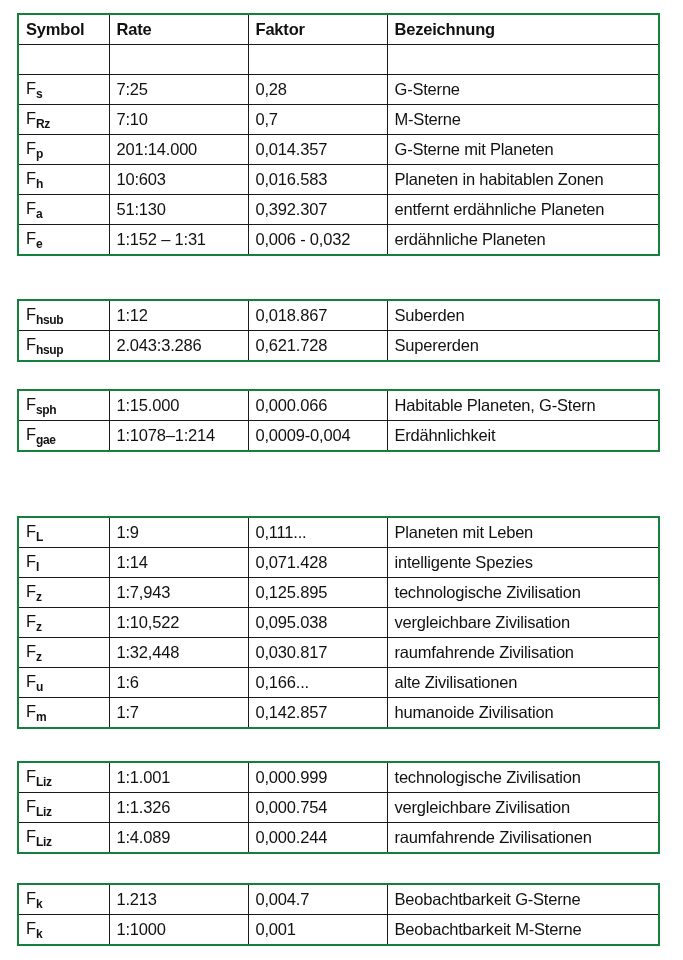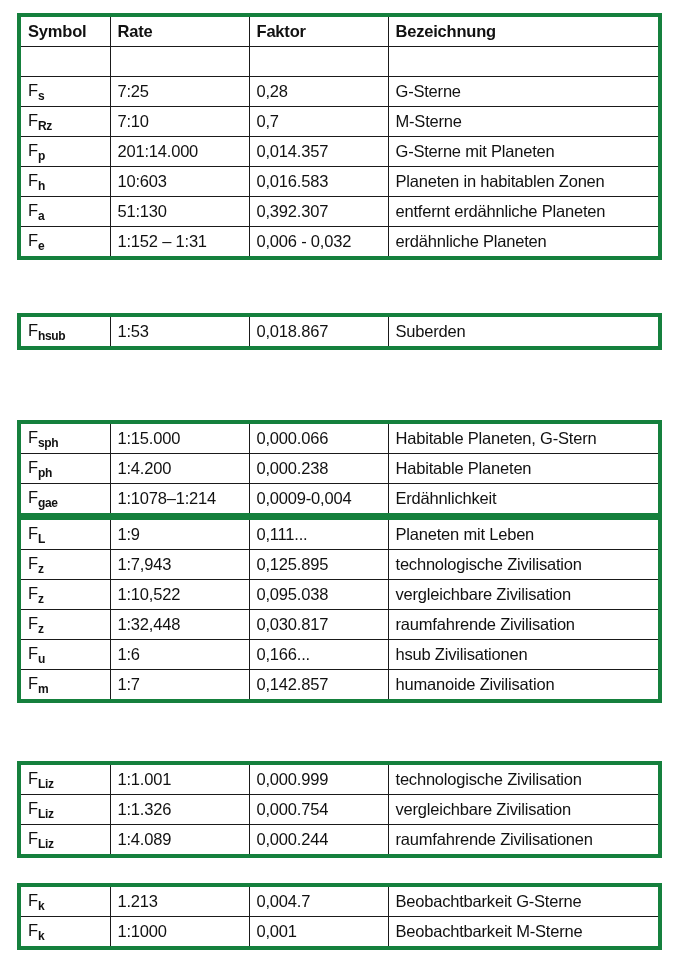--- a/index.html
+++ b/index.html
@@ -3,21 +3,21 @@
 <meta charset="utf-8">
 <style>
   html, body { margin: 0; padding: 0; }
   body {
     width: 683px; height: 960px; background: #ffffff; position: relative; overflow: hidden;
     font-family: "Liberation Sans", sans-serif; color: #111111;
   }
   table.grp {
     position: absolute; left: 17px; width: 641px;
     border-collapse: collapse; table-layout: fixed;
-    border: 4px solid #15803d;
+    border: 2px solid #15803d;
   }
   table.grp td, table.grp th {
     border: 1.5px solid #1a1a1a;
     height: 29px; padding: 0 0 0 7px; font-size: 16.5px; font-weight: normal;
     text-align: left; vertical-align: middle; white-space: nowrap; overflow: hidden;
     letter-spacing: -0.2px;
   }
   table.grp th { font-weight: bold; font-size: 16.5px; }
   col.c-sym { width: 91px; }
   col.c-rate { width: 139px; }
@@ -84,58 +84,58 @@
   </tr>
       <tr>
     <td class="sym"><span>F</span><sub>e</sub></td>
     <td>1:152 – 1:31</td>
     <td>0,006 - 0,032</td>
     <td>erdähnliche Planeten</td>
   </tr>
     </tbody>
 </table>
 
-<table class="grp" style="top:313px;">
+<table class="grp" style="top:299px;">
   <colgroup>
       <col class="c-sym">
       <col class="c-rate">
       <col class="c-fak">
       <col class="c-bez">
     </colgroup>
   <tbody>
       <tr>
     <td class="sym"><span>F</span><sub>hsub</sub></td>
-    <td>1:53</td>
+    <td>1:12</td>
     <td>0,018.867</td>
     <td>Suberden</td>
   </tr>
-    </tbody>
-</table>
-
-<table class="grp" style="top:420px;">
+      <tr>
+    <td class="sym"><span>F</span><sub>hsup</sub></td>
+    <td>2.043:3.286</td>
+    <td>0,621.728</td>
+    <td>Supererden</td>
+  </tr>
+    </tbody>
+</table>
+
+<table class="grp" style="top:389px;">
   <colgroup>
       <col class="c-sym">
       <col class="c-rate">
       <col class="c-fak">
       <col class="c-bez">
     </colgroup>
   <tbody>
       <tr>
     <td class="sym"><span>F</span><sub>sph</sub></td>
     <td>1:15.000</td>
     <td>0,000.066</td>
     <td>Habitable Planeten, G-Stern</td>
   </tr>
       <tr>
-    <td class="sym"><span>F</span><sub>ph</sub></td>
-    <td>1:4.200</td>
-    <td>0,000.238</td>
-    <td>Habitable Planeten</td>
-  </tr>
-      <tr>
     <td class="sym"><span>F</span><sub>gae</sub></td>
     <td>1:1078–1:214</td>
     <td>0,0009-0,004</td>
     <td>Erdähnlichkeit</td>
   </tr>
     </tbody>
 </table>
 
 <table class="grp" style="top:516px;border-radius:13px;">
   <colgroup>
@@ -145,20 +145,26 @@
       <col class="c-bez">
     </colgroup>
   <tbody>
       <tr>
     <td class="sym"><span>F</span><sub>L</sub></td>
     <td>1:9</td>
     <td>0,111...</td>
     <td>Planeten mit Leben</td>
   </tr>
       <tr>
+    <td class="sym"><span>F</span><sub>I</sub></td>
+    <td>1:14</td>
+    <td>0,071.428</td>
+    <td>intelligente Spezies</td>
+  </tr>
+      <tr>
     <td class="sym"><span>F</span><sub>z</sub></td>
     <td>1:7,943</td>
     <td>0,125.895</td>
     <td>technologische Zivilisation</td>
   </tr>
       <tr>
     <td class="sym"><span>F</span><sub>z</sub></td>
     <td>1:10,522</td>
     <td>0,095.038</td>
     <td>vergleichbare Zivilisation</td>
@@ -166,21 +172,21 @@
       <tr>
     <td class="sym"><span>F</span><sub>z</sub></td>
     <td>1:32,448</td>
     <td>0,030.817</td>
     <td>raumfahrende Zivilisation</td>
   </tr>
       <tr>
     <td class="sym"><span>F</span><sub>u</sub></td>
     <td>1:6</td>
     <td>0,166...</td>
-    <td>hsub Zivilisationen</td>
+    <td>alte Zivilisationen</td>
   </tr>
       <tr>
     <td class="sym"><span>F</span><sub>m</sub></td>
     <td>1:7</td>
     <td>0,142.857</td>
     <td>humanoide Zivilisation</td>
   </tr>
     </tbody>
 </table>
 

